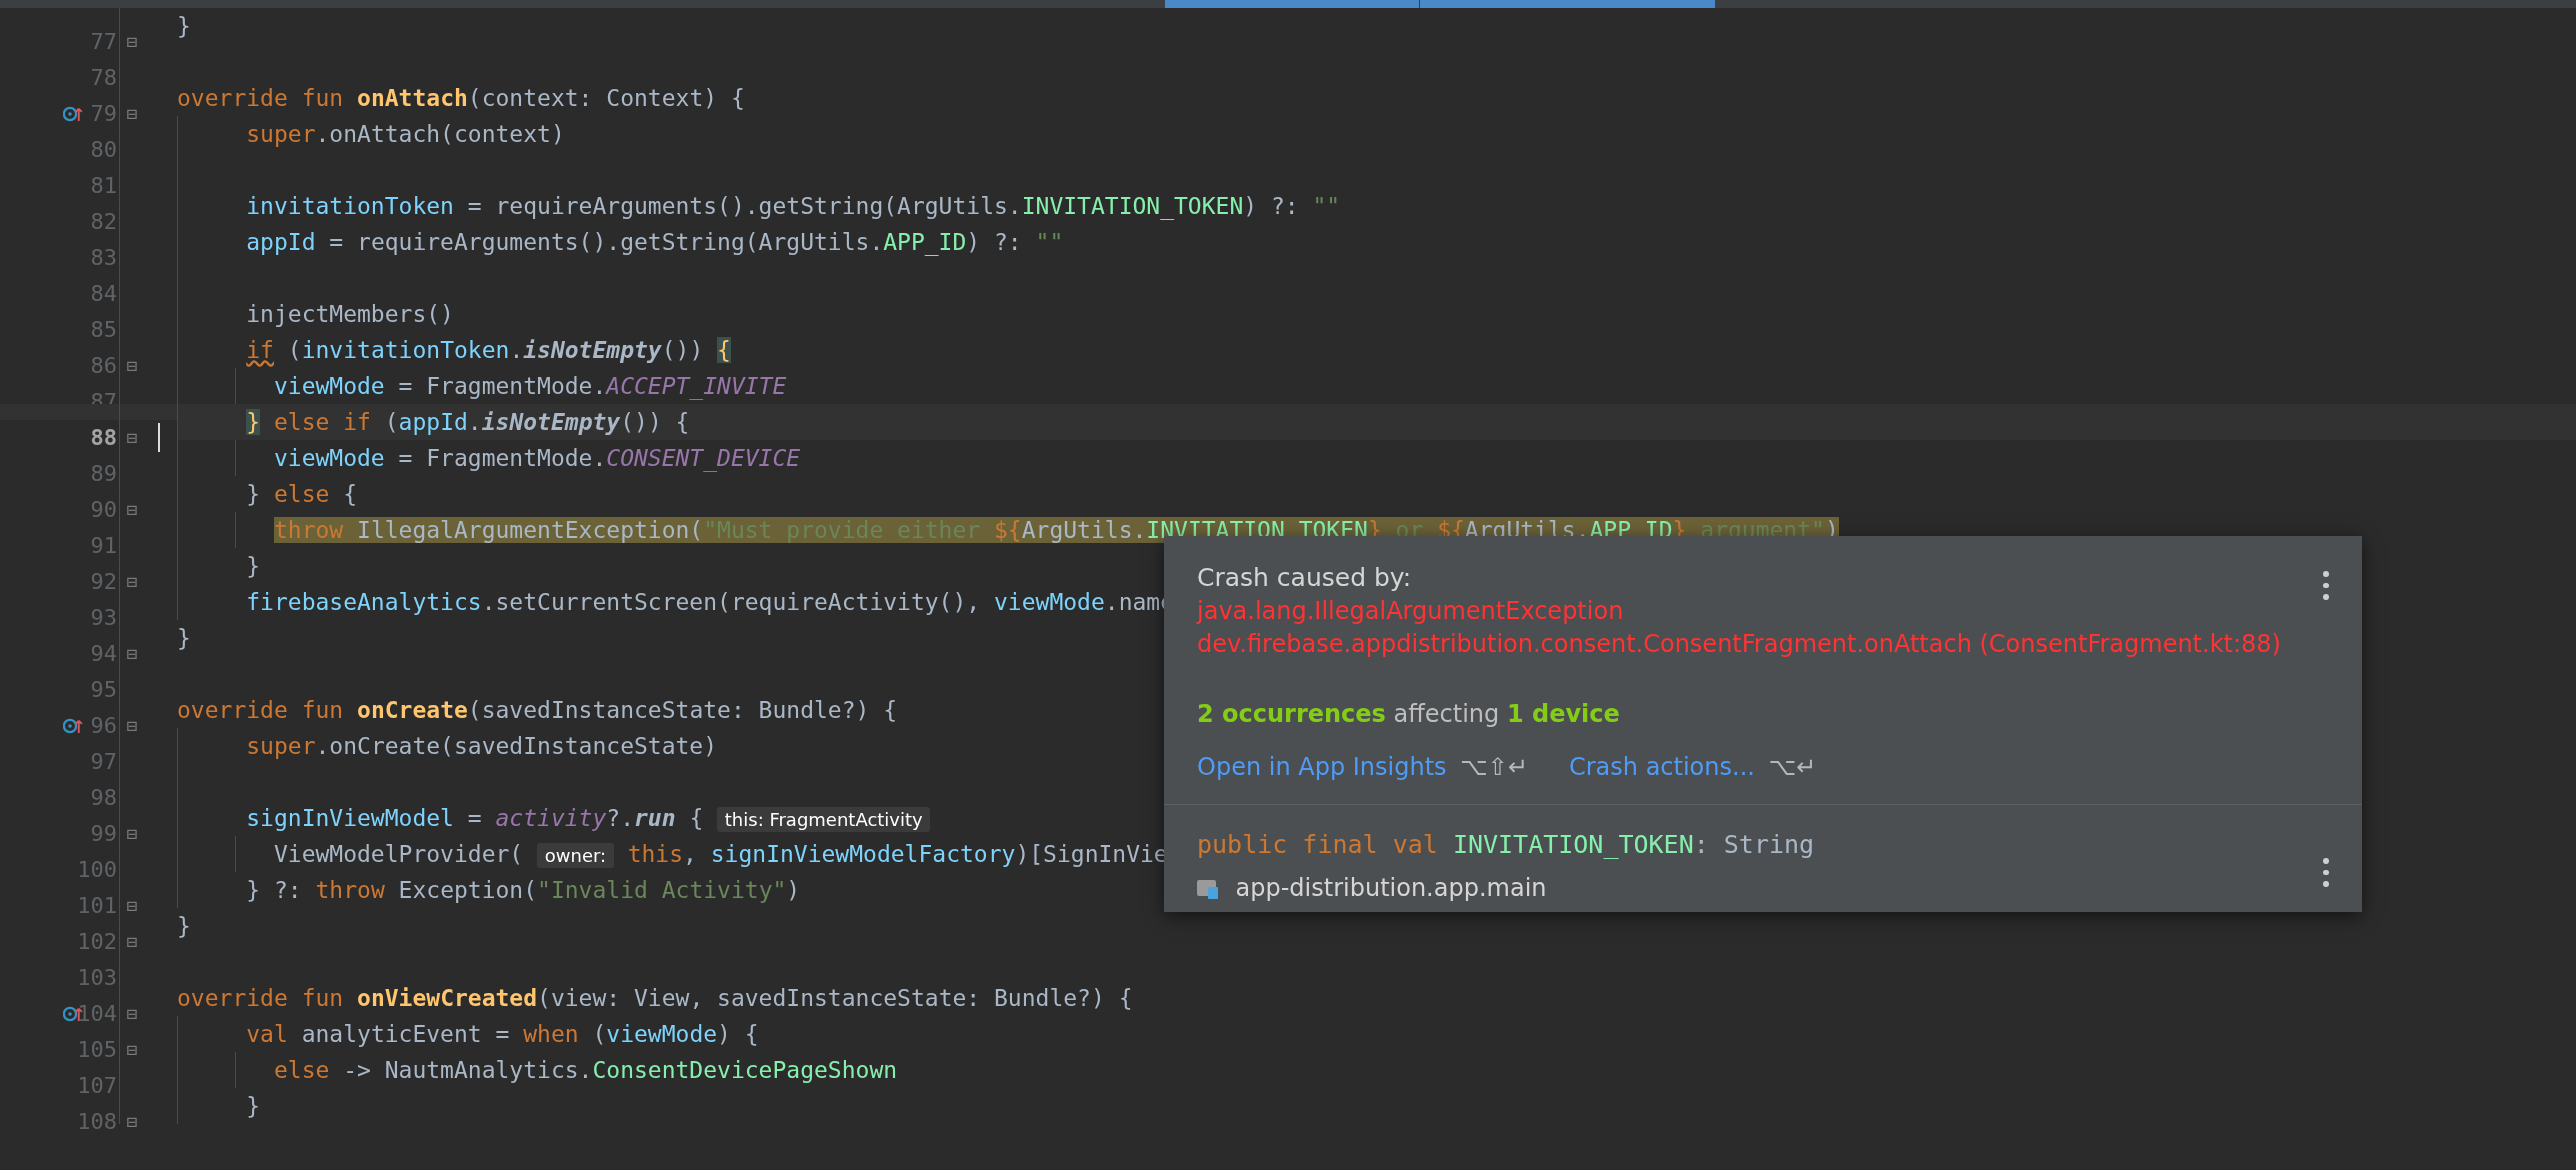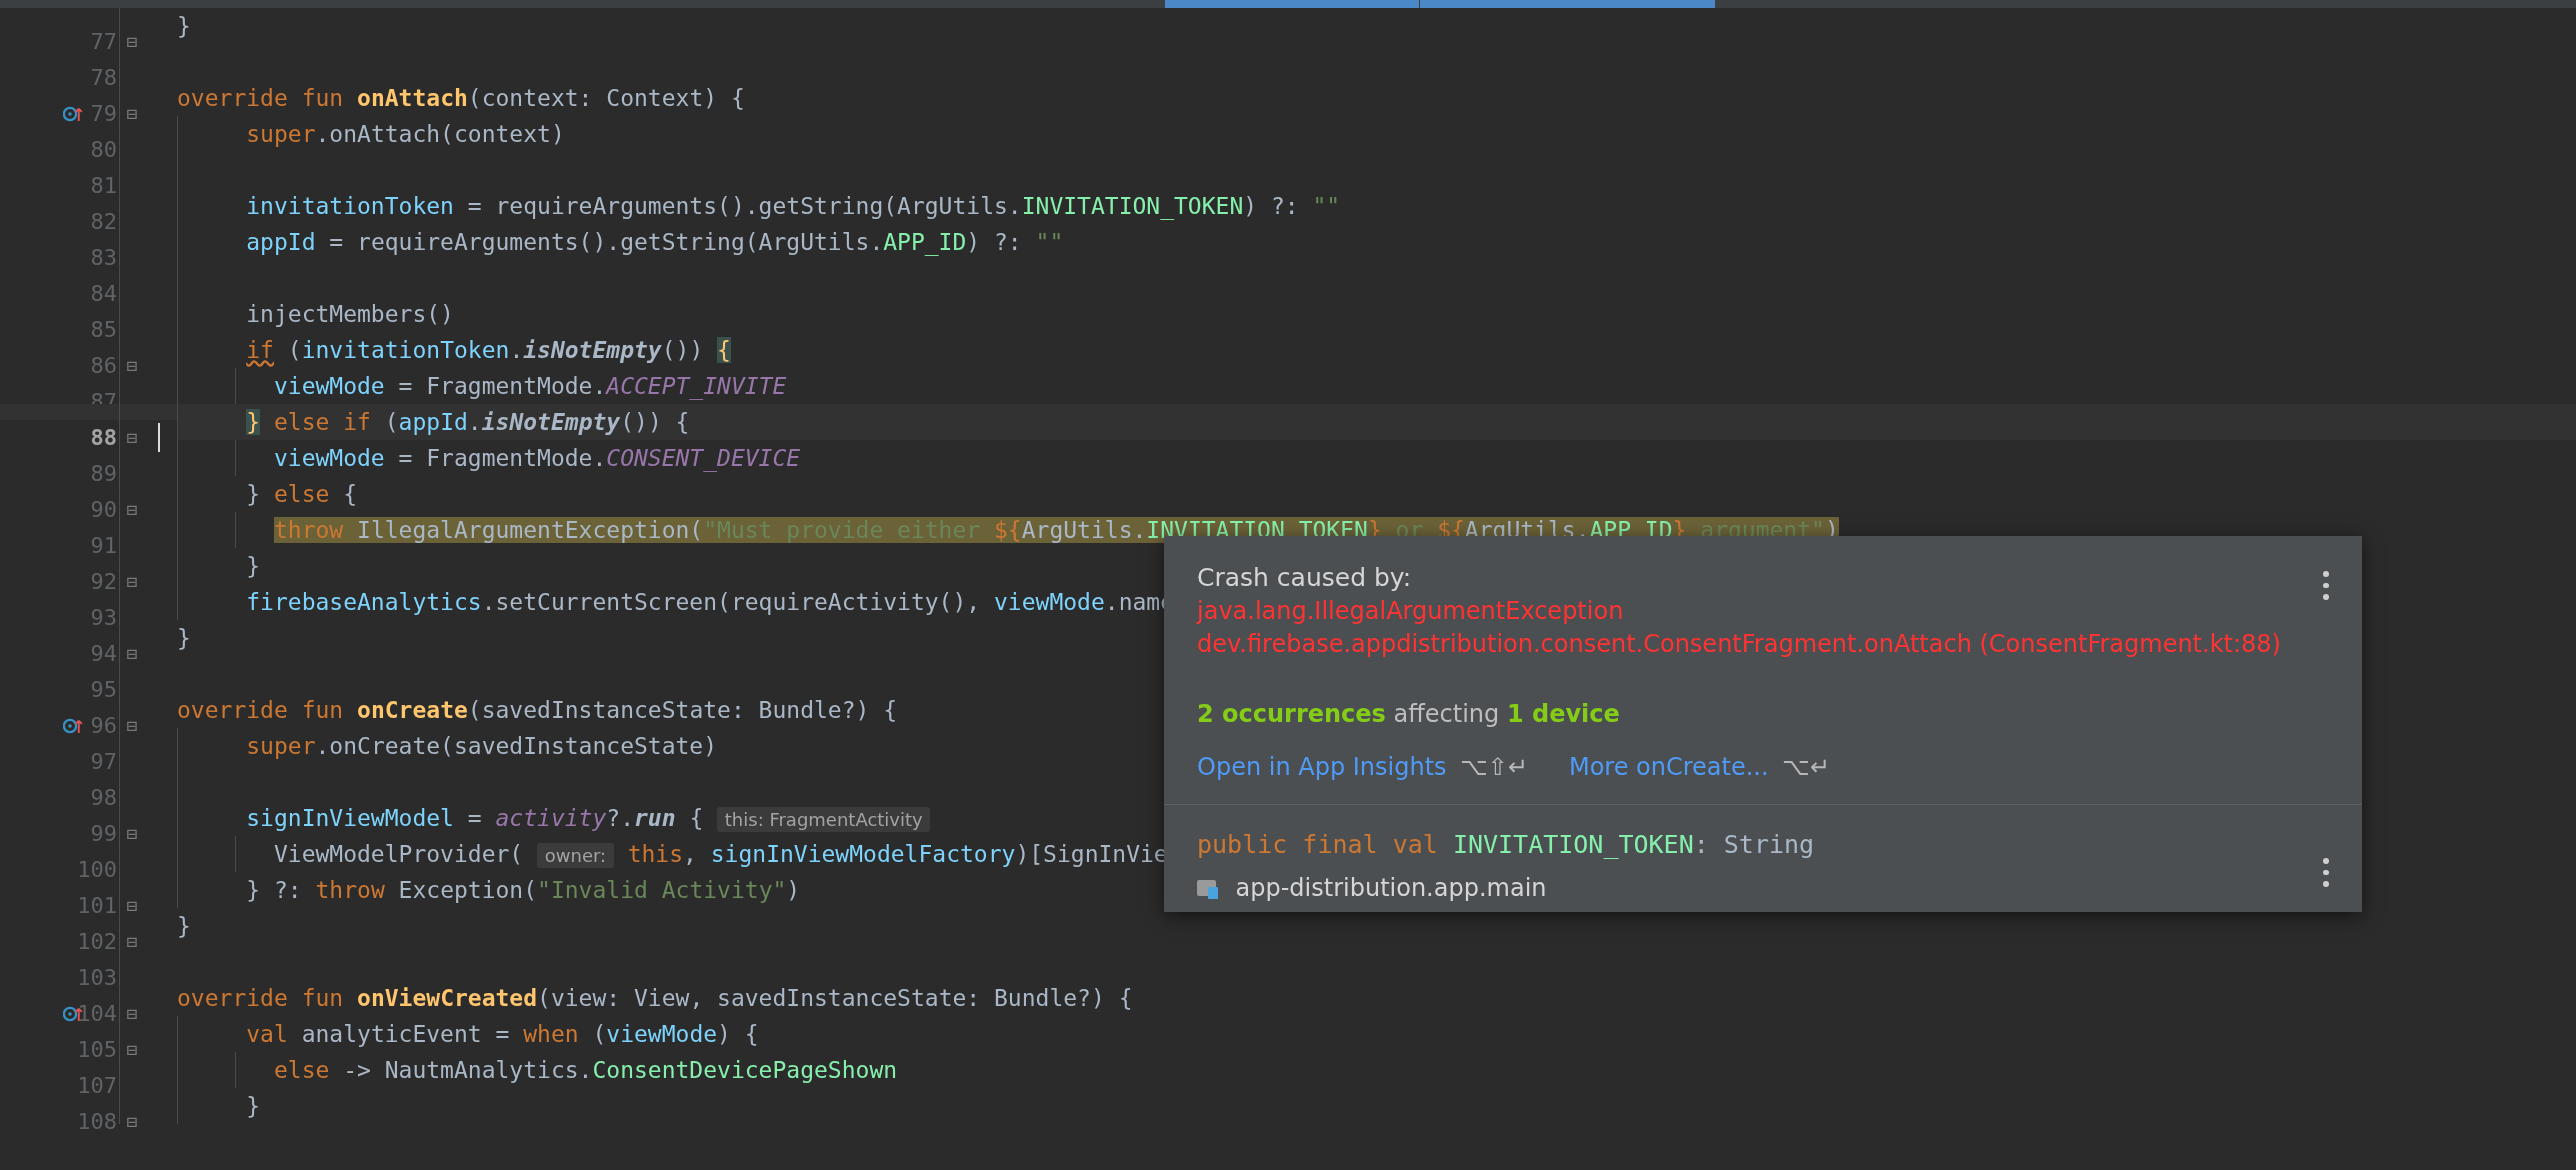--- a/index.html
+++ b/index.html
@@ -61,21 +61,21 @@
   
   .kw   { color:#cc7832; }
   .fnm  { color:#ffc66d; font-weight:bold; }
   .id   { color:#a9b7c6; }
   .fld  { color:#7dd3fc; }
   .cst  { color:#9876aa; font-style:italic; }
   .cstp { color:#86efac; }
   .str  { color:#6a8759; }
   .tmpl { color:#cc7832; }
   .mitalic { color:#a9b7c6; font-style:italic; font-weight:bold; }
-  .hintbg { background:#3b3b3b; color:#a3a3a3; font-size:18px; padding:1.9px 7.7px; border-radius:2.9px; font-family:"DejaVu Sans", sans-serif; }
+  .hintbg { background:#3b3b3b; color:#ffffff; font-size:18px; padding:1.9px 7.7px; border-radius:2.9px; font-family:"DejaVu Sans", sans-serif; }
   .brace-hl { background:#3b514d; color:#ffc66d; }
   .errline { background:#6b6238; }
   .wavy { text-decoration:underline wavy #cc7832; }
 
   
   .vsep { position:absolute; left:1419px; top:0; width:1px; height:1171px; background:#3c3c3c; }
 
   
   .popup {
     position:absolute;
@@ -387,21 +387,21 @@
       <div class="popup-ex">java.lang.IllegalArgumentException</div>
       <div class="popup-ex">dev.firebase.appdistribution.consent.ConsentFragment.onAttach (ConsentFragment.kt:88)</div>
 
       <div class="popup-occ"><b>2 occurrences</b><span> affecting </span><b>1 device</b></div>
 
       <div class="popup-actions">
         <div>
           <span class="link">Open in App Insights</span><span class="shortcut">⌥⇧↵</span>
         </div>
         <div>
-          <span class="link">More onCreate...</span><span class="shortcut">⌥↵</span>
+          <span class="link">Crash actions...</span><span class="shortcut">⌥↵</span>
         </div>
       </div>
     </div>
 
     <div class="popup-div"></div>
 
     <div class="popup-doc">
       <div class="kebab bot">
           <i></i>
           <i></i>

